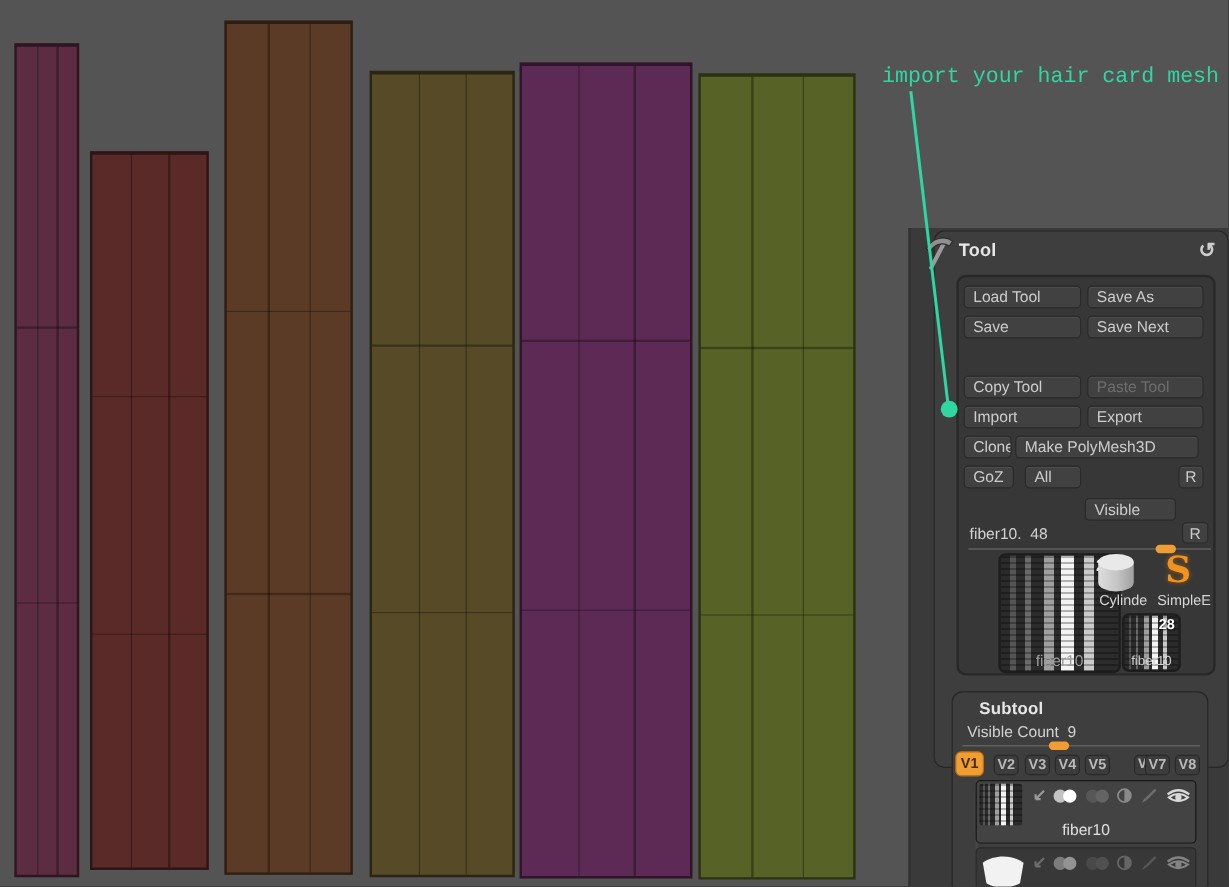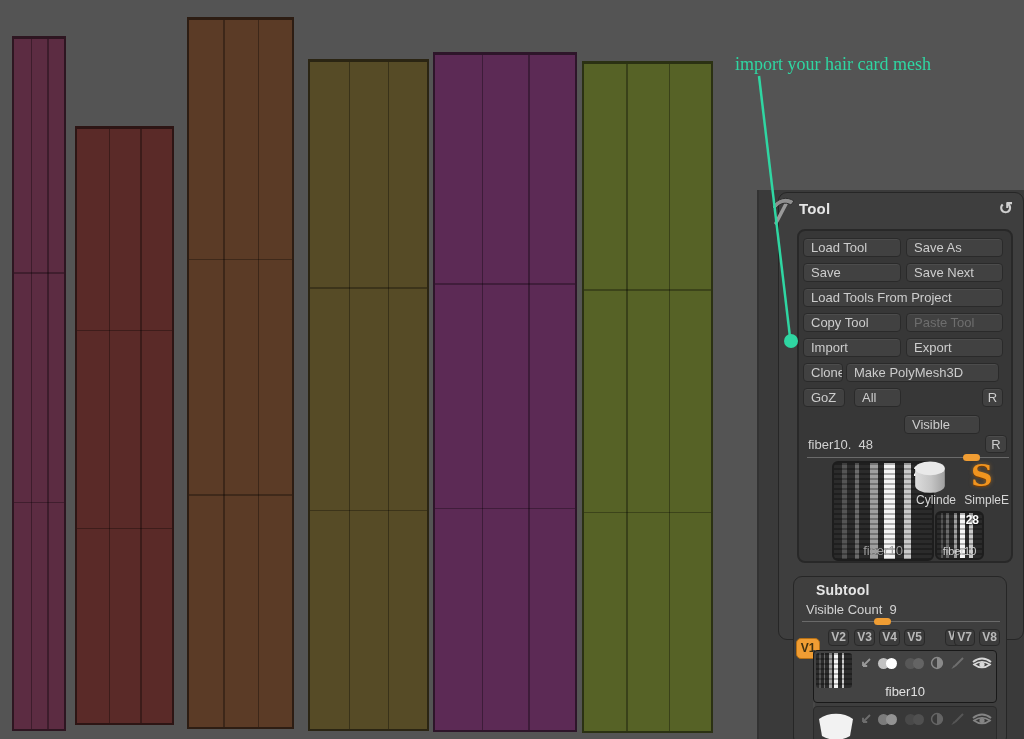--- a/index.html
+++ b/index.html
@@ -54,21 +54,21 @@
   .st-item{position:absolute;left:19px;width:184px;border-radius:4px;box-sizing:border-box;overflow:hidden;}
   .st-item.sel{background:#434343;border:1px solid #191919;}
   .st-item.unsel{background:#383838;border:1px solid #2a2a2a;}
   .st-thumb{position:absolute;left:2px;top:2px;width:36px;height:35px;border-radius:3px;}
   .st-icons{position:absolute;left:44px;top:4px;width:136px;height:16px;display:flex;justify-content:space-between;align-items:center;}
   .st-label{position:absolute;left:0;right:0;bottom:3px;text-align:center;color:#e0e0e0;font-size:13px;} .dim{color:#737373;}
   .guide-line{position:absolute;left:19px;top:73px;bottom:0;width:2px;background:#474747;}
   
   #annotation-text{
     position:absolute;left:735px;top:54px;
-    font-family:Liberation Serif, serif;
+    font-family:Liberation Mono, monospace;
     font-size:18px;color:var(--annotation-green,#2fd6a2);white-space:nowrap;
   }
   #overlay{position:absolute;left:0;top:0;width:1024px;height:739px;pointer-events:none;}
   .reset-glyph{position:absolute;color:#cfcfcf;font-size:17px;font-weight:bold;}
   .simple-s{font-size:30px;font-weight:bold;color:#f0941f;text-shadow:0 1px 0 #7a3c00,0 0 4px rgba(240,148,31,.5);
             font-family:"DejaVu Serif","Liberation Serif",serif;}
 </style>
 </head>
 <body>
 
@@ -122,21 +122,20 @@
       <path d="M4,13 C 9,4 19,2 26,7 L23,11 C 17,7 10,10 7,16 Z" fill="#8f8f8f" stroke="#2e2e2e" stroke-width="1"></path>
     </svg>
     <div class="panel-title" style="left:20px;top:7px;">Tool</div>
     <span class="reset-glyph" style="right:10px;top:5px;">↺</span>
 
     <div class="groupbox" style="left:18px;top:36px;width:216px;height:334px;">
       <div class="btn" style="left:4px;top:7px;width:98px;">Load Tool</div>
       <div class="btn" style="left:107px;top:7px;width:97px;">Save As</div>
       <div class="btn" style="left:4px;top:32px;width:98px;">Save</div>
       <div class="btn" style="left:107px;top:32px;width:97px;">Save Next</div>
-      <div class="btn" style="left:4px;top:57px;width:200px;">Load Tools From Project</div>
       <div class="btn" style="left:4px;top:82px;width:98px;">Copy Tool</div>
       <div class="btn disabled" style="left:107px;top:82px;width:97px;">Paste Tool</div>
       <div class="btn" style="left:4px;top:107px;width:98px;">Import</div>
       <div class="btn" style="left:107px;top:107px;width:97px;">Export</div>
       <div class="btn" style="left:4px;top:132px;width:40px;">Clone</div>
       <div class="btn" style="left:47px;top:132px;width:153px;">Make PolyMesh3D</div>
       <div class="btn" style="left:4px;top:157px;width:42px;">GoZ</div>
       <div class="btn" style="left:55px;top:157px;width:47px;">All</div>
       <div class="btn" style="left:105px;top:172px;width:76px;margin-top:12px;">Visible</div>
       <div class="btn sq" style="left:183px;top:157px;width:21px;">R</div>
@@ -180,21 +179,21 @@
 
   <div id="subtool-panel" class="panel">
     <div class="panel-title" style="left:22px;top:5px;font-size:14px;">Subtool</div>
     <div class="slider-label" style="left:12px;top:25px;">
       <span>Visible Count</span>&nbsp;
       <span>9</span>
     </div>
     <div class="slider-track" style="left:8px;top:44px;width:198px;"></div>
     <div class="slider-handle" style="left:80px;top:41px;width:17px;"></div>
 
-    <div class="vbtn active" style="left:2px;top:61px;">V1</div>
+    <div class="vbtn active" style="left:2px;top:49px;">V1</div>
     <div class="vbtn" style="left:34px;top:52px;">V2</div>
     <div class="vbtn" style="left:60px;top:52px;">V3</div>
     <div class="vbtn" style="left:85px;top:52px;">V4</div>
     <div class="vbtn" style="left:110px;top:52px;">V5</div>
     <div class="vbtn" style="left:151px;top:52px;font-family:Liberation Mono, monospace;">V6</div>
     <div class="vbtn" style="left:160px;top:52px;">V7</div>
     <div class="vbtn" style="left:185px;top:52px;">V8</div>
 
     <div class="guide-line"></div>
 

